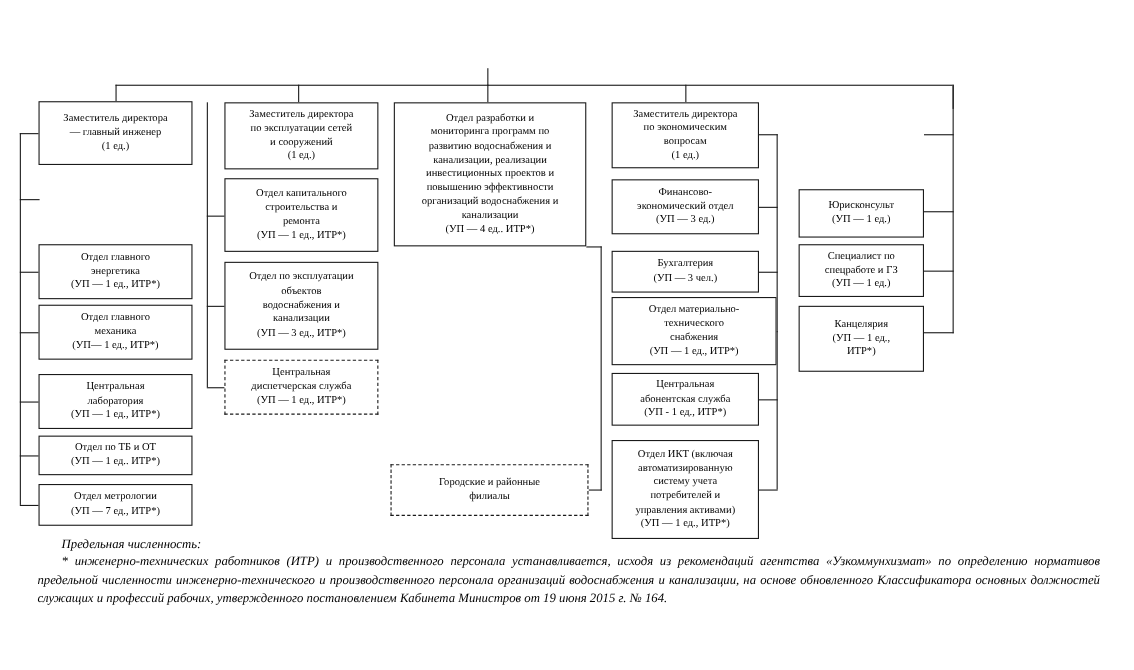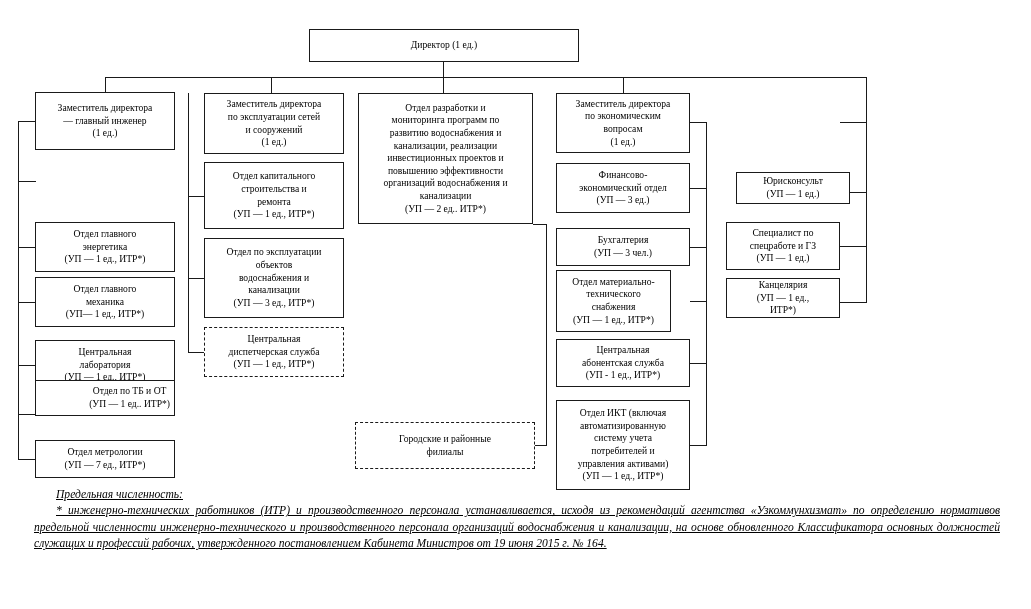--- a/index.html
+++ b/index.html
@@ -35,32 +35,29 @@
   .v{width:1.4px;}
 
   
   .notes{
     position:absolute;
     left:34px;top:487px;width:966px;
     font-style:italic;
     font-size:11.6px;
     line-height:1.42;
   }
-  .notes p{margin:0;text-decoration:underline;}
+  .notes p{margin:0;}
   .notes p.ind{text-indent:22px;}
   .notes p.just{text-align:justify;}
 </style>
 </head>
 <body>
 
 <div id="chart">
 
-  <div class="box" style="left:309px;top:29px;width:270px;height:33px;">
-    <span class="txt">Директор (1 ед.)</span>
-  </div>
 
   <div class="ln v" style="left:443px;top:62px;height:16px;"></div>
 
   <div class="ln h" style="left:105px;top:77px;width:761px;"></div>
 
   <div class="ln v" style="left:105px;top:77px;height:15px;"></div>
   <div class="ln v" style="left:271px;top:77px;height:16px;"></div>
   <div class="ln v" style="left:443px;top:77px;height:16px;"></div>
   <div class="ln v" style="left:623px;top:77px;height:16px;"></div>
   <div class="ln v" style="left:866px;top:77px;height:22px;"></div>
@@ -78,21 +75,21 @@
   <div class="box" style="left:35px;top:277px;width:140px;height:50px;">
     <span class="txt">Отдел главного
 механика
 (УП— 1 ед., ИТР*)</span>
   </div>
   <div class="box" style="left:35px;top:340px;width:140px;height:50px;">
     <span class="txt">Центральная
 лаборатория
 (УП — 1 ед., ИТР*)</span>
   </div>
-  <div class="box" style="left:35px;top:380px;width:140px;height:36px;justify-content:flex-end;">
+  <div class="box" style="left:35px;top:396px;width:140px;height:36px;">
     <span class="txt">Отдел по ТБ и ОТ
 (УП — 1 ед.. ИТР*)</span>
   </div>
   <div class="box" style="left:35px;top:440px;width:140px;height:38px;">
     <span class="txt">Отдел метрологии
 (УП — 7 ед., ИТР*)</span>
   </div>
 
   <div class="ln v" style="left:18px;top:121px;height:338px;"></div>
   <div class="ln h" style="left:18px;top:121px;width:18px;"></div>
@@ -135,21 +132,21 @@
 
   <div class="box" style="left:358px;top:93px;width:175px;height:131px;">
     <span class="txt">Отдел разработки и
 мониторинга программ по
 развитию водоснабжения и
 канализации, реализации
 инвестиционных проектов и
 повышению эффективности
 организаций водоснабжения и
 канализации
-(УП — 2 ед.. ИТР*)</span>
+(УП — 4 ед.. ИТР*)</span>
   </div>
   <div class="box dashed" style="left:355px;top:422px;width:180px;height:47px;text-align:center;">
     <span class="txt">Городские и районные
 филиалы</span>
   </div>
 
   <div class="ln v" style="left:546px;top:224px;height:222px;"></div>
   <div class="ln h" style="left:535px;top:445px;width:12px;"></div>
   <div class="ln h" style="left:533px;top:224px;width:14px;"></div>
 
@@ -161,21 +158,21 @@
   </div>
   <div class="box" style="left:556px;top:163px;width:134px;height:50px;font-family:Liberation Serif, serif;">
     <span class="txt">Финансово-
 экономический отдел
 (УП — 3 ед.)</span>
   </div>
   <div class="box" style="left:556px;top:228px;width:134px;height:38px;justify-content:center;">
     <span class="txt">Бухгалтерия
 (УП — 3 чел.)</span>
   </div>
-  <div class="box" style="left:556px;top:270px;width:115px;height:62px;">
+  <div class="box" style="left:556px;top:270px;width:150px;height:62px;">
     <span class="txt">Отдел материально-
 технического
 снабжения
 (УП — 1 ед., ИТР*)</span>
   </div>
   <div class="box" style="left:556px;top:339px;width:134px;height:48px;">
     <span class="txt">Центральная
 абонентская служба
 (УП - 1 ед., ИТР*)</span>
   </div>
@@ -189,30 +186,30 @@
   </div>
 
   <div class="ln v" style="left:706px;top:122px;height:323px;"></div>
   <div class="ln h" style="left:690px;top:122px;width:17px;"></div>
   <div class="ln h" style="left:690px;top:188px;width:17px;"></div>
   <div class="ln h" style="left:690px;top:247px;width:17px;"></div>
   <div class="ln h" style="left:690px;top:301px;width:17px;"></div>
   <div class="ln h" style="left:690px;top:363px;width:17px;"></div>
   <div class="ln h" style="left:690px;top:445px;width:17px;"></div>
 
-  <div class="box" style="left:726px;top:172px;width:114px;height:32px;margin-left:10px;">
+  <div class="box" style="left:726px;top:172px;width:114px;height:44px;">
     <span class="txt">Юрисконсульт
 (УП — 1 ед.)</span>
   </div>
   <div class="box" style="left:726px;top:222px;width:114px;height:48px;">
     <span class="txt">Специалист по
 спецработе и ГЗ
 (УП — 1 ед.)</span>
   </div>
-  <div class="box" style="left:726px;top:278px;width:114px;height:40px;">
+  <div class="box" style="left:726px;top:278px;width:114px;height:60px;">
     <span class="txt">Канцелярия
 (УП — 1 ед.,
 ИТР*)</span>
   </div>
 
   <div class="ln v" style="left:866px;top:77px;height:226px;"></div>
   <div class="ln h" style="left:840px;top:122px;width:27px;"></div>
   <div class="ln h" style="left:840px;top:192px;width:27px;"></div>
   <div class="ln h" style="left:840px;top:246px;width:27px;"></div>
   <div class="ln h" style="left:840px;top:302px;width:27px;"></div>

